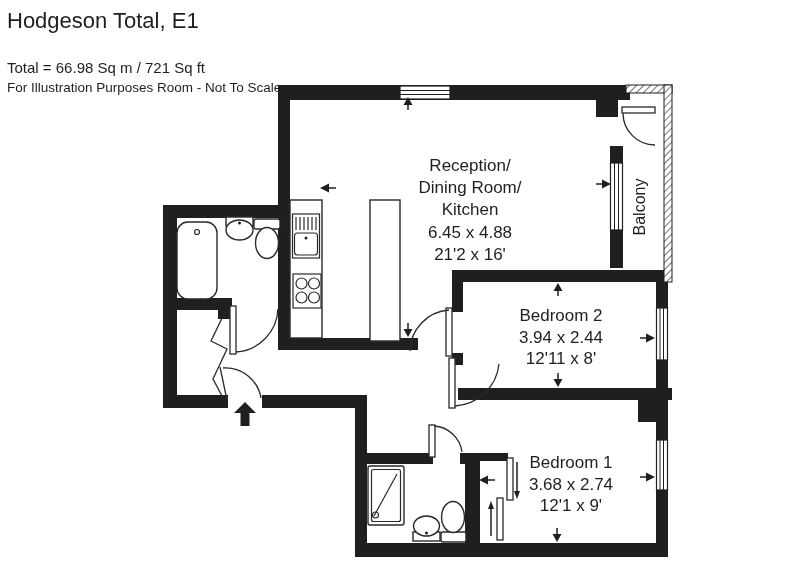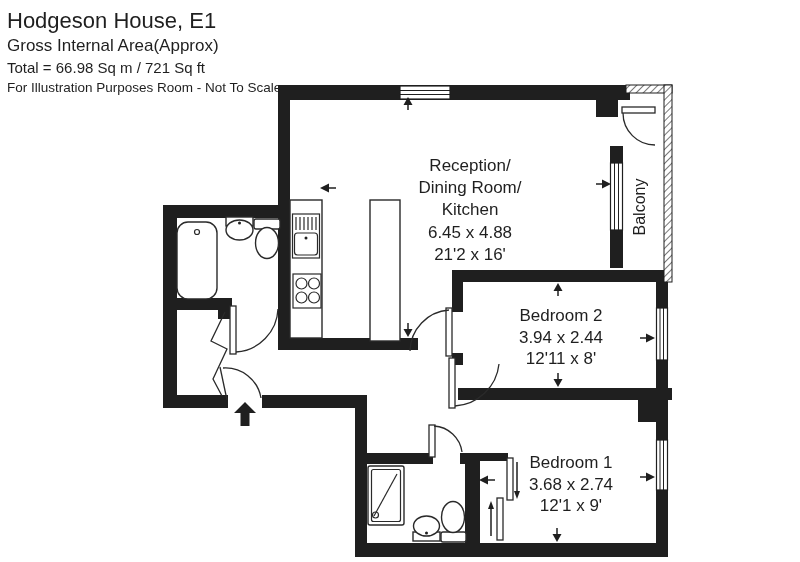--- a/index.html
+++ b/index.html
@@ -21,22 +21,21 @@
   .mk{fill:#1f1f1f;}
   .mkl{stroke:#1f1f1f;stroke-width:1.5;}
   .roomtxt{fill:#1f1f1f;font-family:"Liberation Sans",sans-serif;font-size:17px;text-anchor:middle;}
   .balctxt{fill:#1f1f1f;font-family:"Liberation Sans",sans-serif;font-size:16px;text-anchor:middle;}
 </style>
 </head>
 <body>
 
 <div class="canvas">
 
-  <div class="hdr hdr-title">Hodgeson House, E1</div>
-  <div class="hdr hdr-sub">Gross Internal Area(Approx)</div>
+  <div class="hdr hdr-title">Hodgeson Total, E1</div>
   <div class="hdr hdr-total">Total = 66.98 Sq m / 721 Sq ft</div>
   <div class="hdr hdr-disc">For Illustration Purposes Room - Not To Scale</div>
 
   <svg width="800" height="562" viewBox="0 0 800 562">
     <defs>
       <pattern id="hatch" width="5" height="5" patternUnits="userSpaceOnUse" patternTransform="rotate(45)">
         <rect width="5" height="5" fill="#ffffff"></rect>
         <line x1="0" y1="0" x2="0" y2="5" stroke="#555" stroke-width="1.6"></line>
       </pattern>
     </defs>

